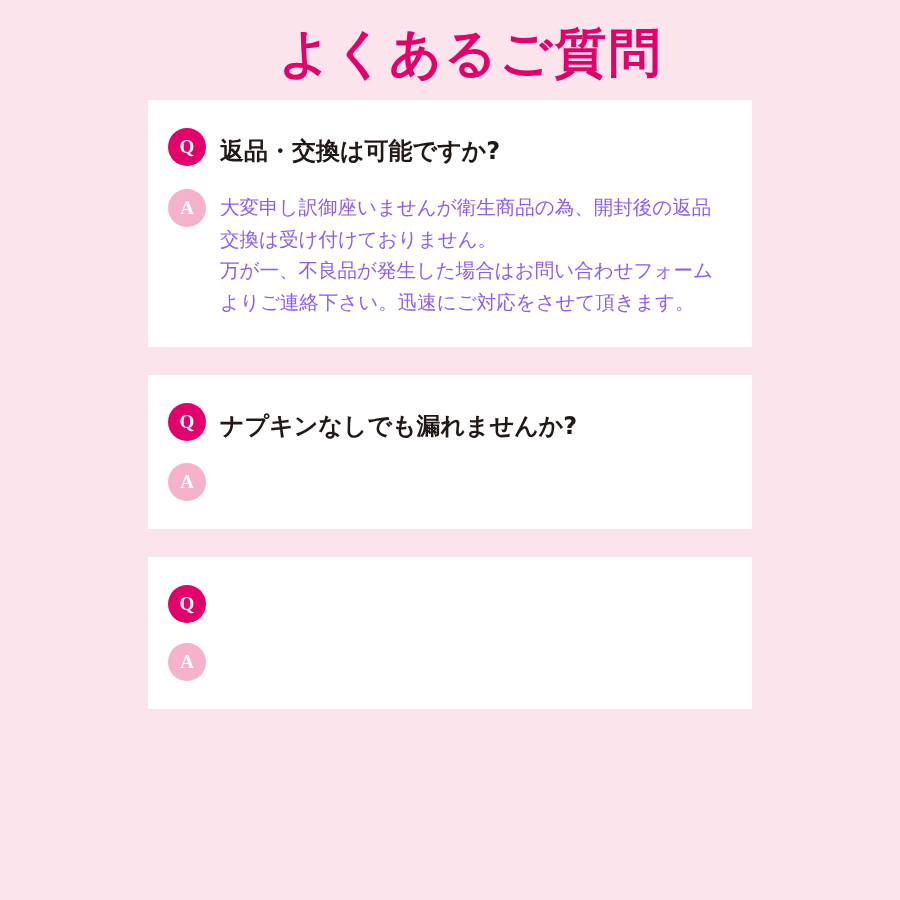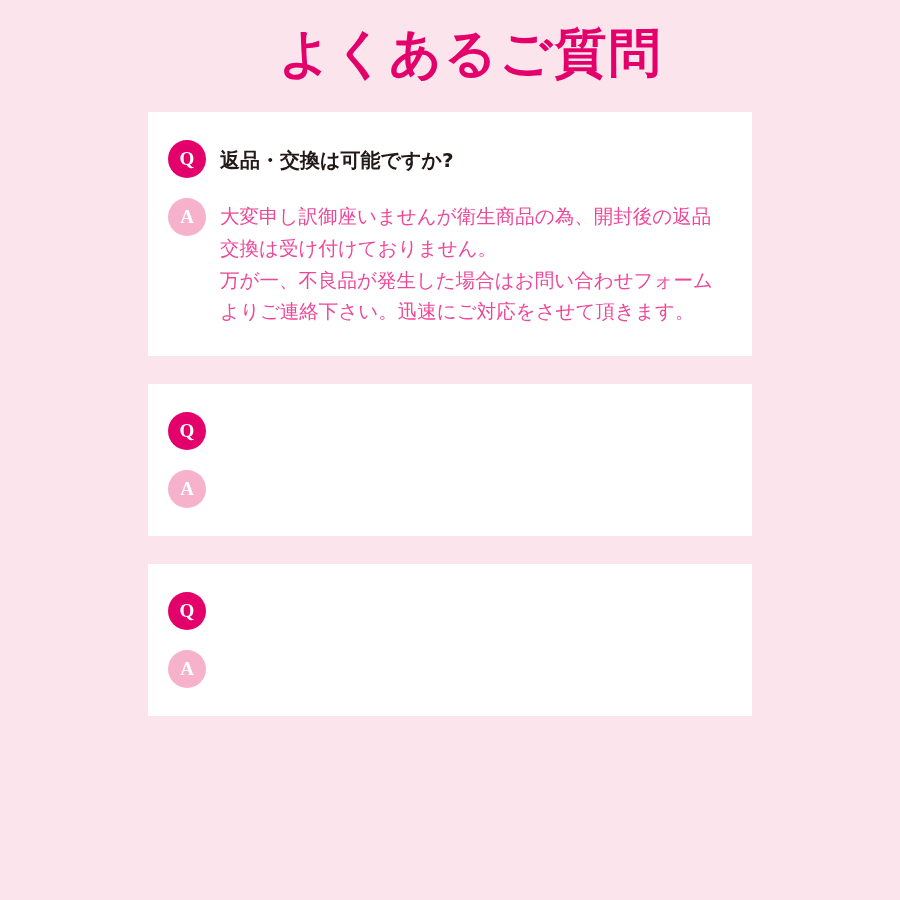--- a/index.html
+++ b/index.html
@@ -21,21 +21,21 @@
     background: #fbe4ec;
     padding: 0 0;
   }
   .page-title {
     text-align: center;
     color: #e4006b;
     font-size: 52px;
     font-weight: bold;
     letter-spacing: 2px;
     padding-top: 22px;
-    padding-bottom: 28px;
+    padding-bottom: 16px;
     line-height: 1.2;
     font-family: "DejaVu Sans", "Liberation Sans", sans-serif;
     margin-left: 41px;
   }
   .faq-list {
     padding: 0 148px;
     box-sizing: border-box;
   }
   .faq-card {
     background: #ffffff;
@@ -70,30 +70,30 @@
     margin-right: 14px;
     font-family: "Liberation Serif", serif;
   }
   .badge-q {
     background: #e4006b;
   }
   .badge-a {
     background: #f6b2cb;
   }
   .q-text {
-    font-size: 20px;
+    font-size: 24px;
     font-weight: bold;
     color: #221815;
     line-height: 1.45;
     padding-top: 6px;
     font-family: "DejaVu Sans", "Liberation Sans", sans-serif;
   }
   .a-text {
     font-size: 19.5px;
-    color: #ec4899;
+    color: #8b5cf6;
     line-height: 1.62;
     padding-top: 3px;
     font-family: "DejaVu Sans", "Liberation Sans", sans-serif;
     white-space: pre-line;
   }
 </style>
 </head>
 <body>
 
 <div class="page">
@@ -110,20 +110,21 @@
       <div class="row row-a">
         <div class="badge badge-a">A</div>
         <div class="a-text">大変申し訳御座いませんが衛生商品の為、開封後の返品交換は受け付けておりません。
 万が一、不良品が発生した場合はお問い合わせフォームよりご連絡下さい。迅速にご対応をさせて頂きます。</div>
       </div>
     </div>
 
     <div class="faq-card">
       <div class="row row-q">
         <div class="badge badge-q">Q</div>
+        <div class="q-text">ナプキンなしでも漏れませんか?</div>
       </div>
       <div class="row row-a">
         <div class="badge badge-a">A</div>
       </div>
     </div>
 
     <div class="faq-card">
       <div class="row row-q">
         <div class="badge badge-q">Q</div>
       </div>

